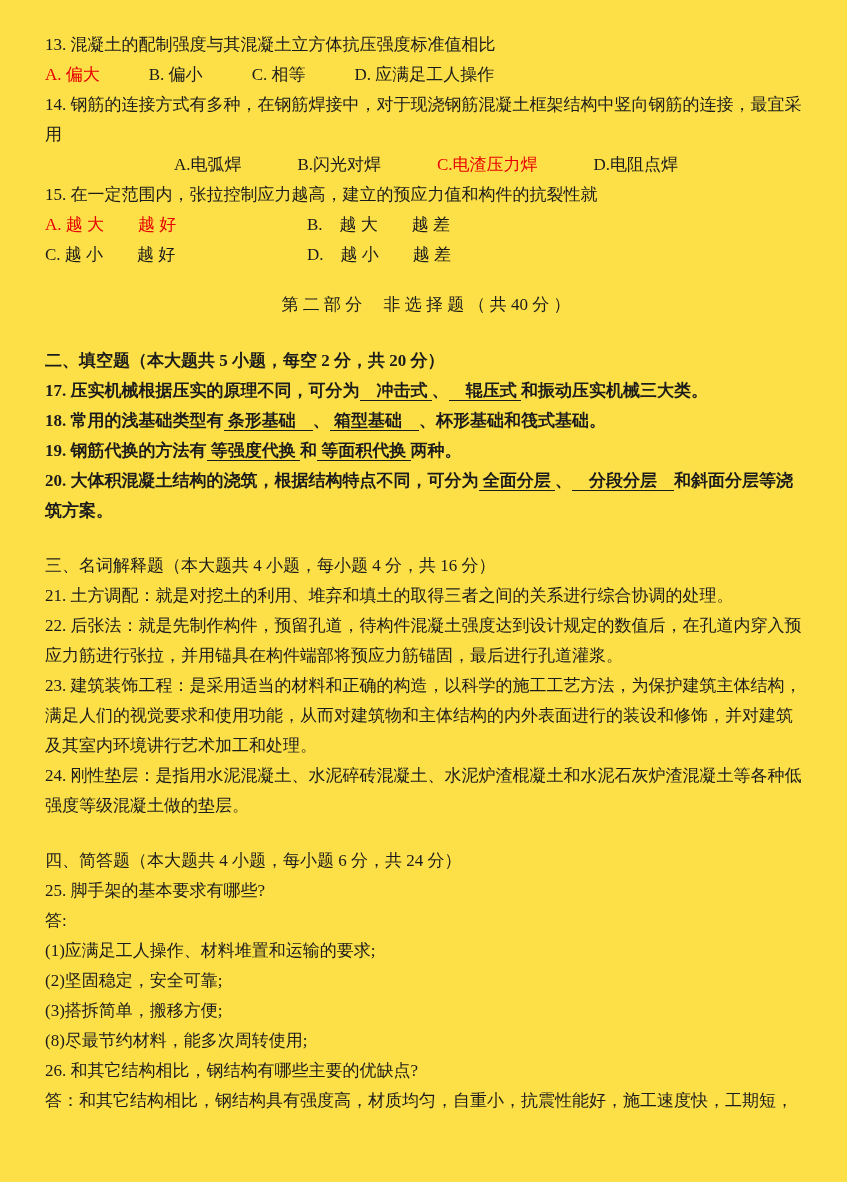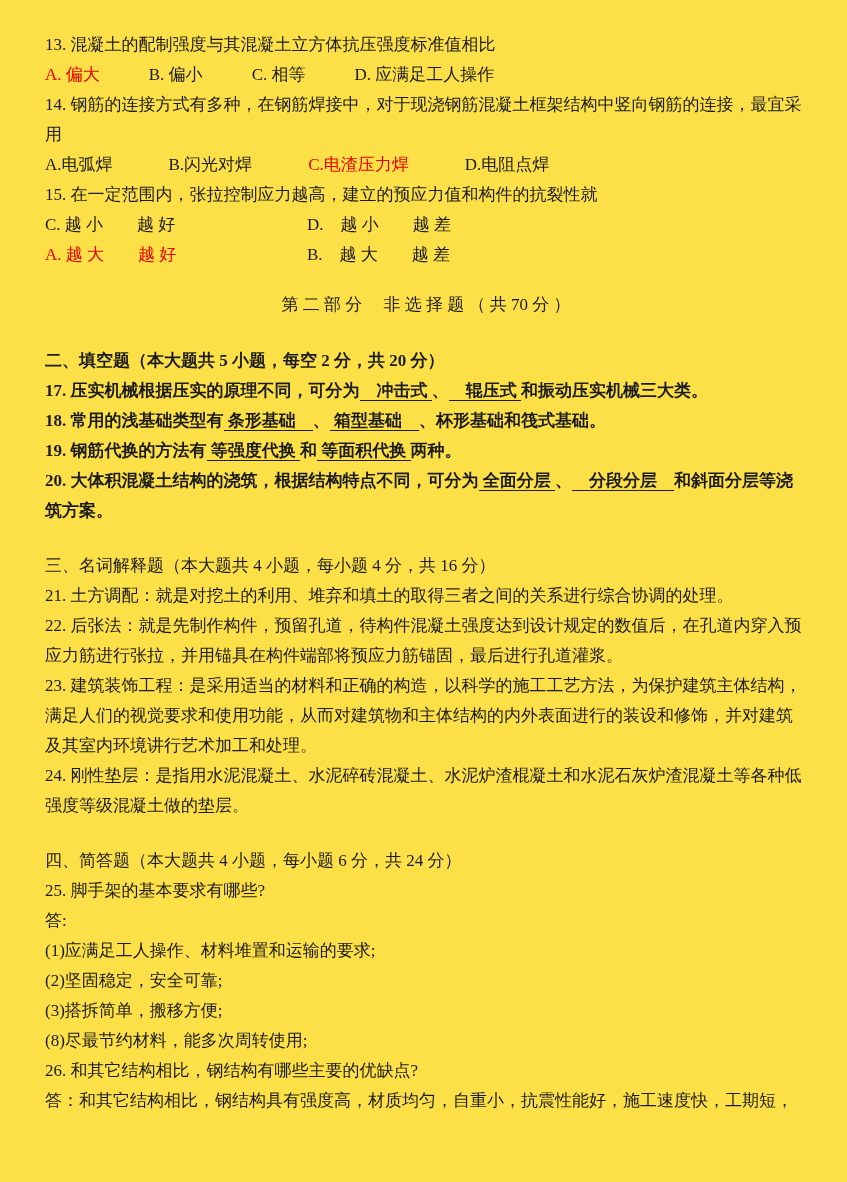--- a/index.html
+++ b/index.html
@@ -8,21 +8,21 @@
     padding: 30px 40px 0 45px;
     background: #fde047;
     font-family: "Liberation Serif", "DejaVu Serif", serif;
     font-size: 17px; line-height: 30px; color: #1b1b1b;
     overflow: hidden;
   }
   p { margin: 0; }
   .red { color: var(--answer-red, #e60000); }
   .opts { display: flex; flex-wrap: nowrap; }
   .opts.g13 { column-gap: 49px; }
-  .opts.g14 { column-gap: 56px; }
+  .opts.g14 { column-gap: 56px; justify-content: center; }
   .optrow { display: flex; }
   .cellA { width: 262px; flex: 0 0 262px; }
   .blank { border-bottom: 1px solid #1b1b1b; white-space: pre; }
   .part2head {
     margin: 20px 0 0 0; text-align: center;
     font-size: 17px; font-weight: normal; line-height: 30px;
   }
   .sec2 { margin-top: 26px; font-weight: bold; }
   .sec3 { margin-top: 25px; }
   .sec4 { margin-top: 25px; }
@@ -44,30 +44,30 @@
     <p>14. 钢筋的连接方式有多种，在钢筋焊接中，对于现浇钢筋混凝土框架结构中竖向钢筋的连接，最宜采用</p>
     <p class="opts g14">
       <span>A.电弧焊</span>
       <span>B.闪光对焊</span>
       <span class="red">C.电渣压力焊</span>
       <span>D.电阻点焊</span>
     </p>
 
     <p>15. 在一定范围内，张拉控制应力越高，建立的预应力值和构件的抗裂性就</p>
     <p class="optrow">
+      <span class="cellA red">A. 越 大　　越 好</span>
+      <span>B.　越 大　　越 差</span>
+    </p>
+    <p class="optrow">
       <span class="cellA">C. 越 小　　越 好</span>
       <span>D.　越 小　　越 差</span>
     </p>
-    <p class="optrow">
-      <span class="cellA red">A. 越 大　　越 好</span>
-      <span>B.　越 大　　越 差</span>
-    </p>
   </section>
 
-  <h2 class="part2head">第 二 部 分　 非 选 择 题 （ 共 70 分 ）</h2>
+  <h2 class="part2head">第 二 部 分　 非 选 择 题 （ 共 40 分 ）</h2>
 
   <section class="sec2">
     <p>二、填空题（本大题共 5 小题，每空 2 分，共 20 分）</p>
 
 
     <p><span>17. 压实机械根据压实的原理不同，可分为</span><span class="blank">　冲击式 </span><span>、</span><span class="blank">　辊压式 </span><span>和振动压实机械三大类。</span></p>
 
     <p><span>18. 常用的浅基础类型有</span><span class="blank"> 条形基础　</span><span>、</span><span class="blank"> 箱型基础　</span><span>、杯形基础和筏式基础。</span></p>
 
     <p><span>19. 钢筋代换的方法有</span><span class="blank"> 等强度代换 </span><span>和</span><span class="blank"> 等面积代换 </span><span>两种。</span></p>

